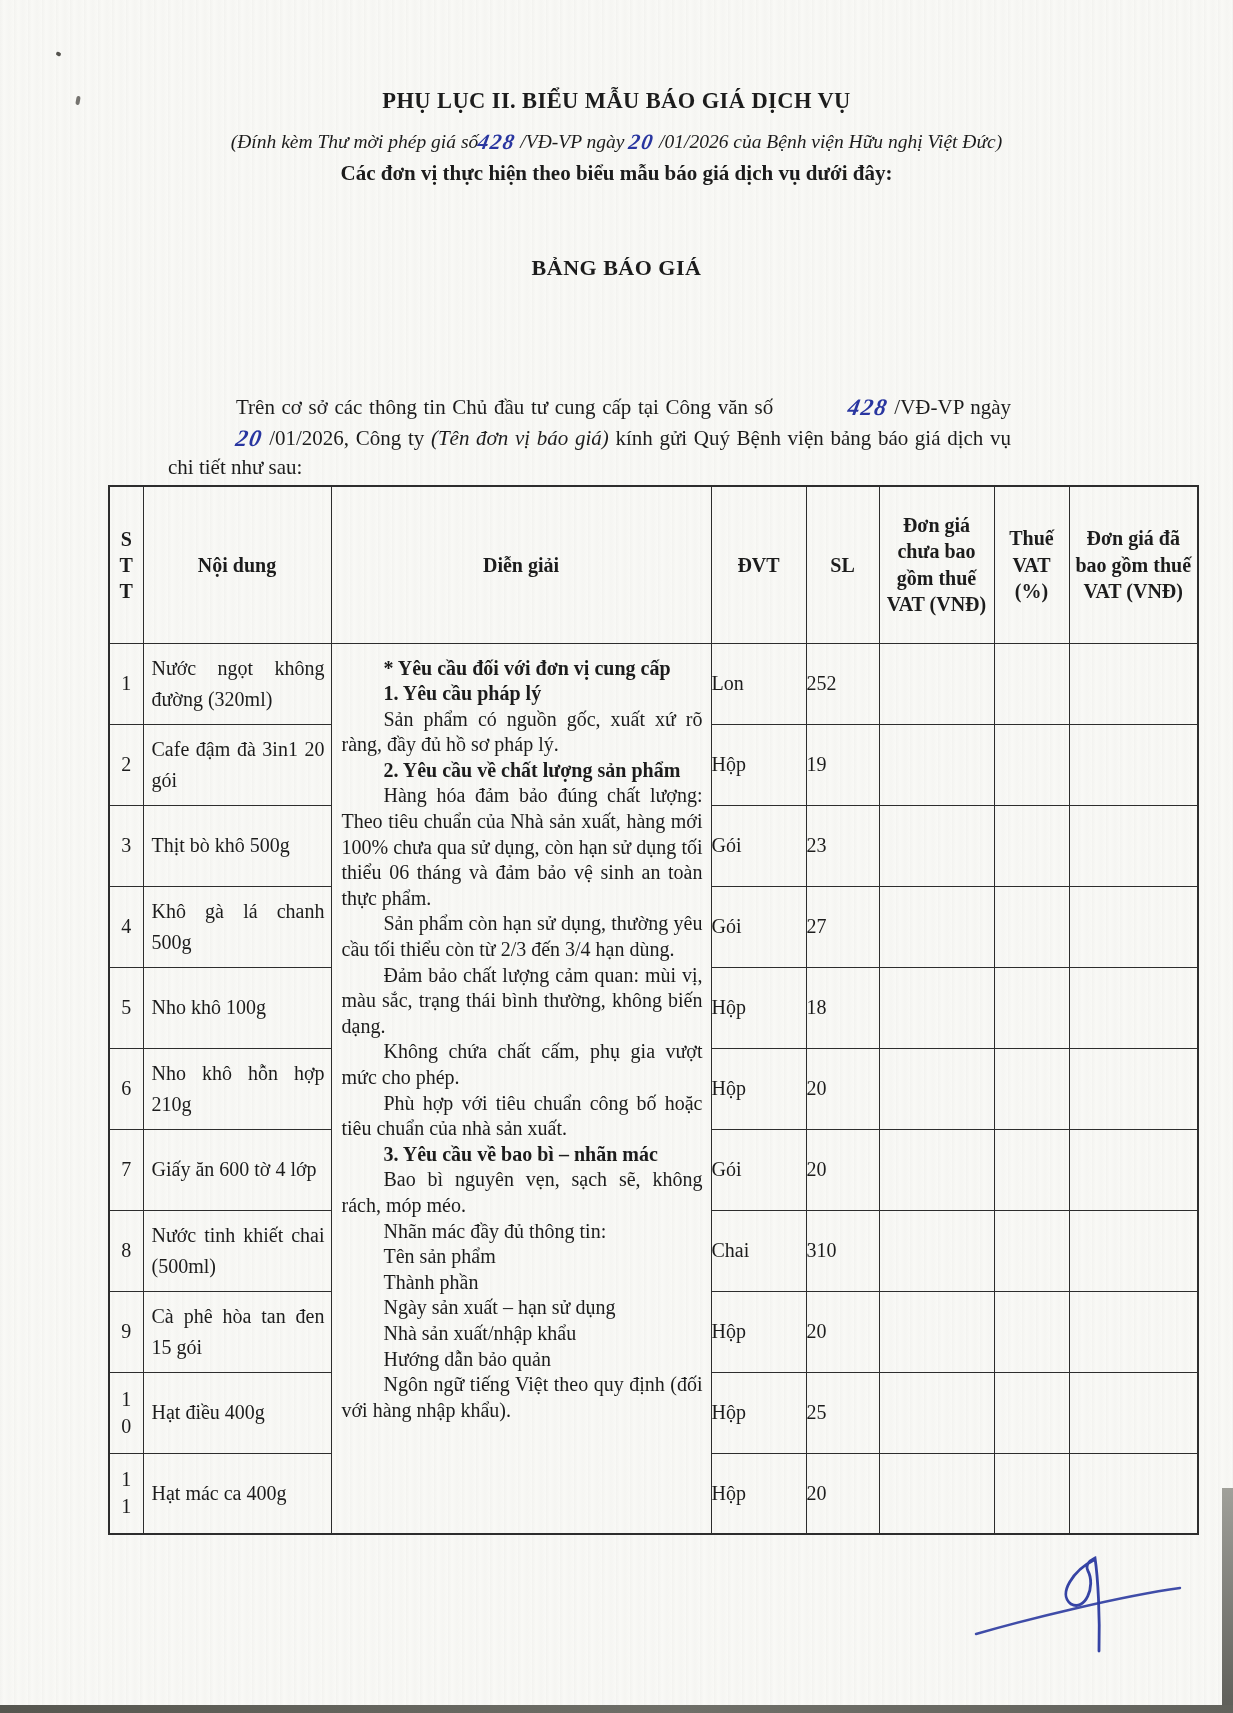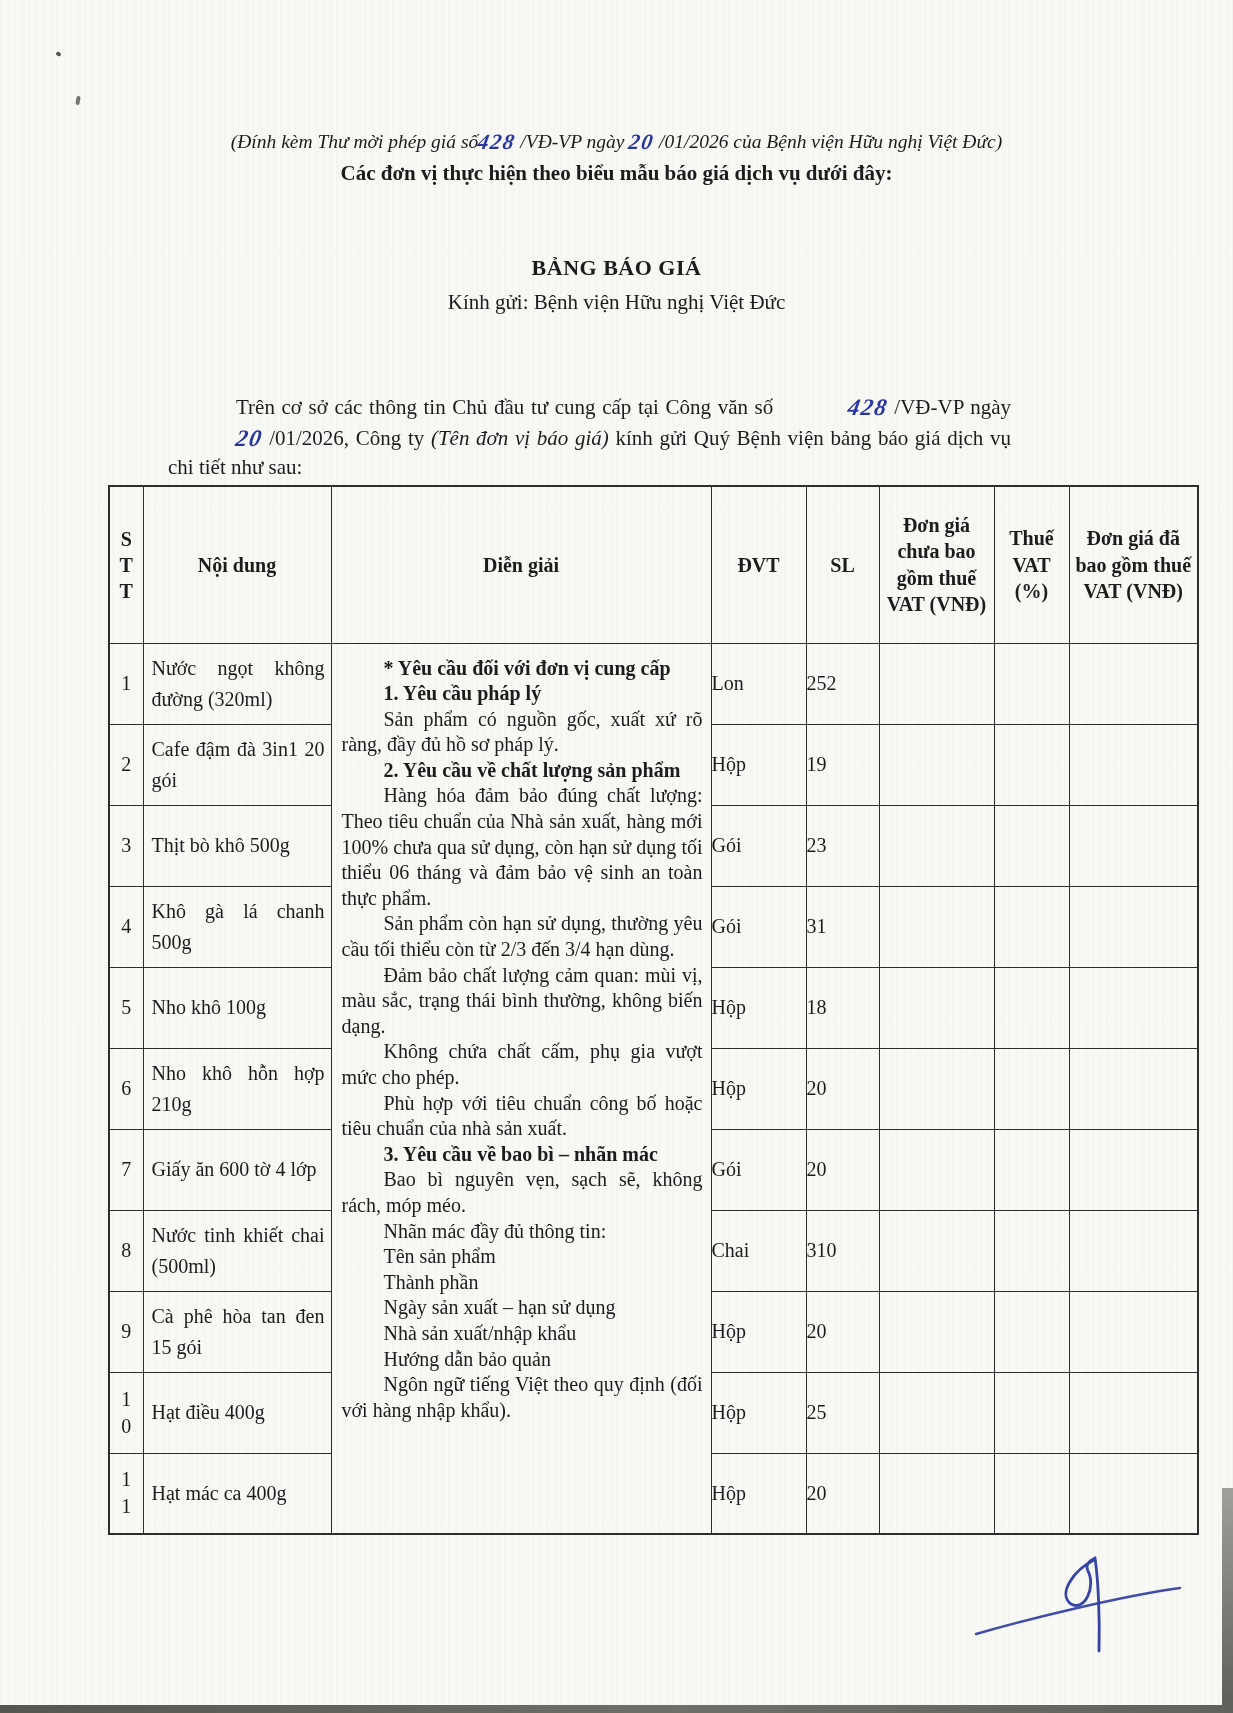--- a/index.html
+++ b/index.html
@@ -69,28 +69,28 @@
   .speck2{left:76px;top:96px;width:4px;height:9px;transform:rotate(10deg);opacity:.8;}
 </style>
 </head>
 <body>
 
 <div class="page">
 
   <div class="speck speck1"></div>
   <div class="speck speck2"></div>
 
+  <div class="abs center doc-title">PHỤ LỤC II. BIỂU MẪU BÁO GIÁ DỊCH VỤ</div>
 
   <div class="abs center doc-subtitle"><span>(Đính kèm Thư mời phép giá số</span><span class="hand">428</span><span> /VĐ-VP ngày </span><span class="hand">20</span><span> /01/2026 của Bệnh viện Hữu nghị Việt Đức)</span></div>
 
   <div class="abs center quote-heading">BẢNG BÁO GIÁ</div>
 
   <div class="abs center doc-instruction">Các đơn vị thực hiện theo biểu mẫu báo giá dịch vụ dưới đây:</div>
 
-  <div class="abs center recipient">Kính gửi: Bệnh viện Hữu nghị Việt Đức</div>
 
   <div class="abs intro"><span>Trên cơ sở các thông tin Chủ đầu tư cung cấp tại Công văn số </span><span class="hand">428</span><span> /VĐ-VP ngày </span><span class="hand">20</span><span> /01/2026, Công ty </span><span class="it">(Tên đơn vị báo giá)</span><span> kính gửi Quý Bệnh viện bảng báo giá dịch vụ chi tiết như sau:</span></div>
 
   <table class="quote-table">
     <colgroup>
       <col style="width:34px">
         <col style="width:188px">
         <col style="width:380px">
       <col style="width:95px">
         <col style="width:73px">
@@ -157,21 +157,21 @@
         <td class="c-sl">23</td>
         <td class="c-p"></td>
         <td class="c-p"></td>
         <td class="c-p"></td>
       </tr>
 
       <tr class="r">
         <td class="c-stt"><span class="vnum">4</span></td>
         <td class="c-nd">Khô gà lá chanh 500g</td>
         <td class="c-dvt">Gói</td>
-        <td class="c-sl">31</td>
+        <td class="c-sl">27</td>
         <td class="c-p"></td>
         <td class="c-p"></td>
         <td class="c-p"></td>
       </tr>
 
       <tr class="r">
         <td class="c-stt"><span class="vnum">5</span></td>
         <td class="c-nd">Nho khô 100g</td>
         <td class="c-dvt">Hộp</td>
         <td class="c-sl">18</td>

